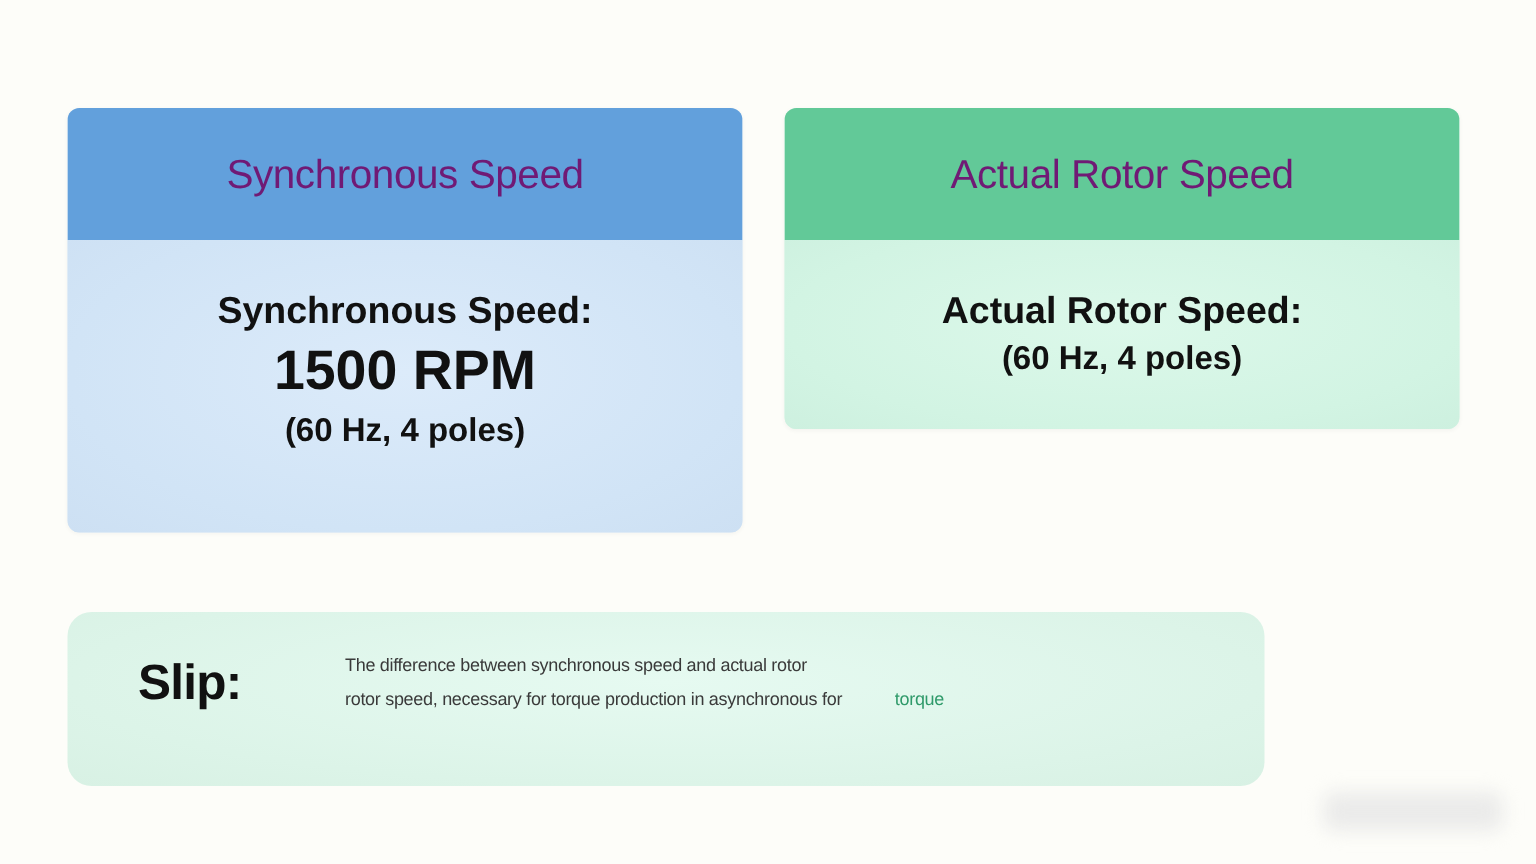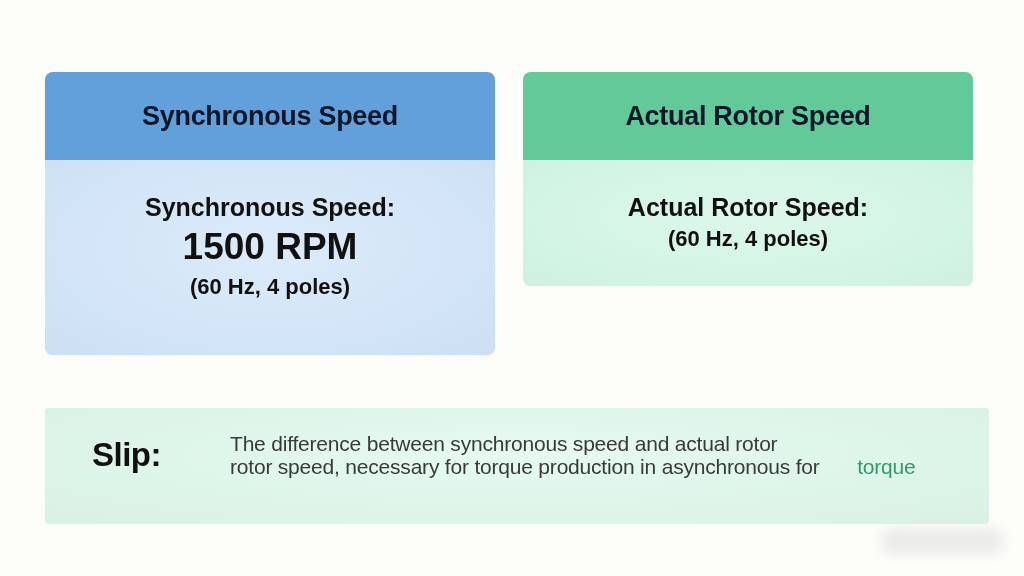--- a/index.html
+++ b/index.html
@@ -32,23 +32,23 @@
       top: 72px;
       width: 450px;
       height: 214px;
       background: #d2f4e4;
     }
     .card-header {
       height: 88px;
       display: flex;
       align-items: center;
       justify-content: center;
-      color: #0f172a;
+      color: #701a75;
       font-size: 27px;
-      font-weight: bold;
+      font-weight: normal;
       letter-spacing: -0.3px;
     }
     .card-blue .card-header { background: #62a0dc; }
     .card-green .card-header { background: #62c998; }
     .card-body {
       position: absolute;
       top: 88px;
       left: 0;
       right: 0;
       bottom: 0;
@@ -77,39 +77,39 @@
     }
     .body-sub {
       font-size: 22px;
       line-height: 32px;
       margin-top: 1px;
     }
     .slip-panel {
       position: absolute;
       left: 45px;
       top: 408px;
-      width: 944px;
+      width: 798px;
       height: 116px;
       background: radial-gradient(ellipse at 50% 40%, #e6faf1 0%, #dcf4e8 70%, #d8f1e4 100%);
-      border-radius: 4px;
+      border-radius: 16px;
     }
     .slip-label {
       position: absolute;
       left: 47px;
       top: 28px;
       font-size: 33px;
       font-weight: bold;
       color: #111111;
       letter-spacing: -0.5px;
     }
     .slip-text {
       position: absolute;
       left: 185px;
       top: 24px;
-      font-size: 21px;
+      font-size: 12px;
       line-height: 23px;
       color: #3a3a3a;
       letter-spacing: -0.2px;
       white-space: nowrap;
     }
     .slip-text .accent {
       color: #2f9a6a;
       margin-left: 32px;
     }
     .smudge {

